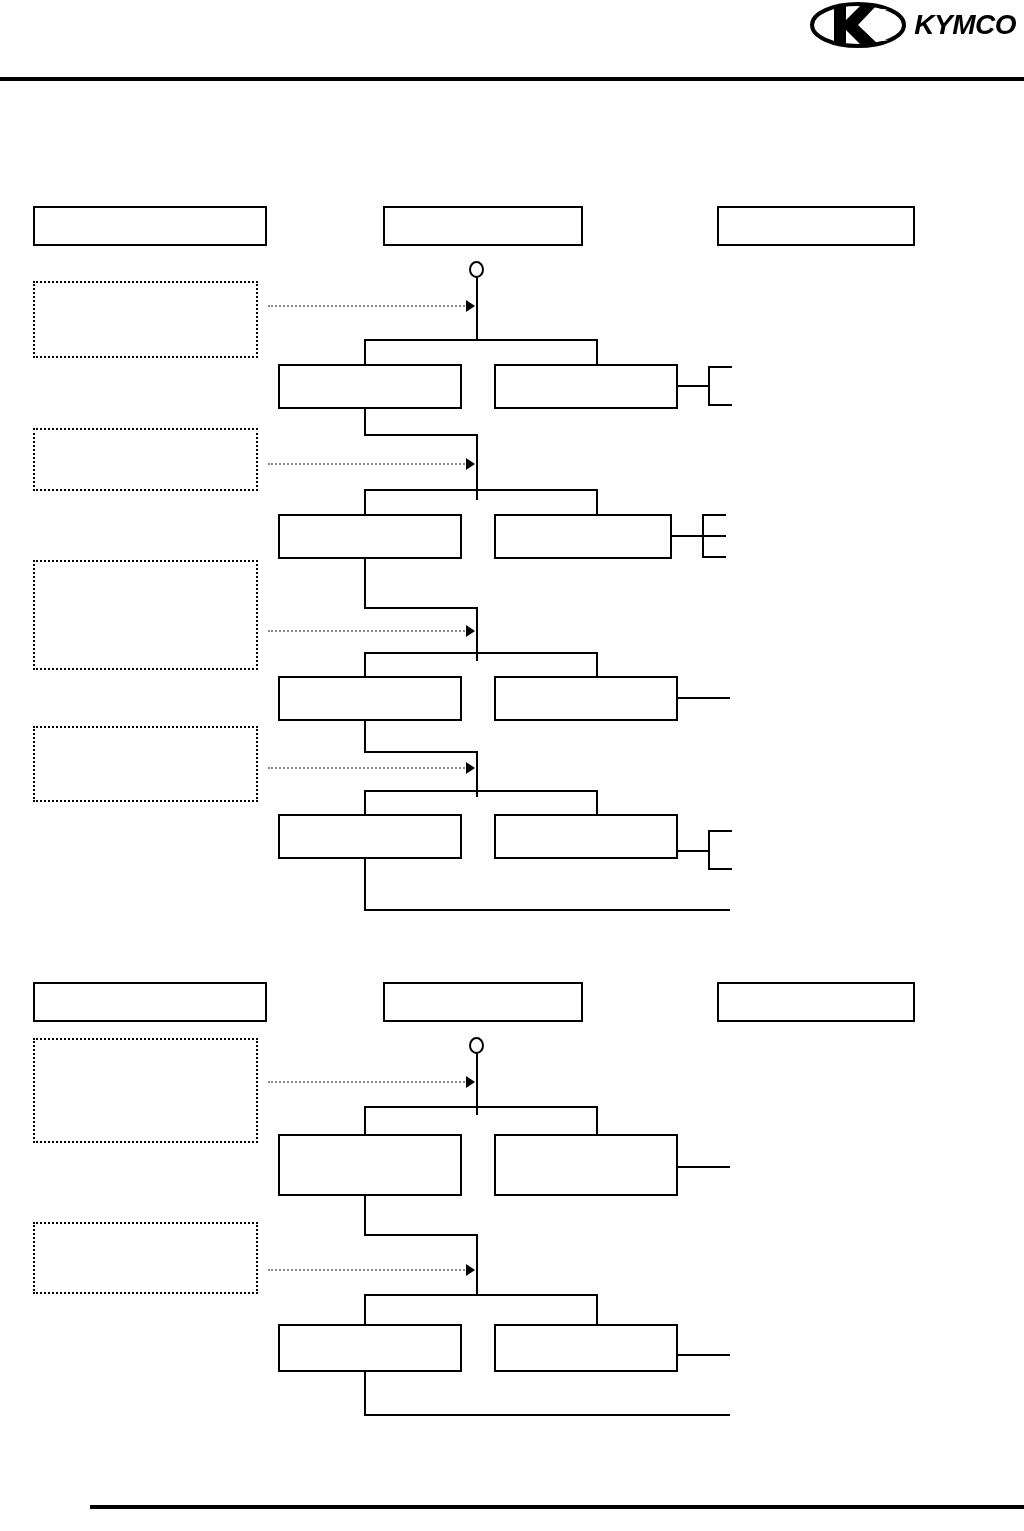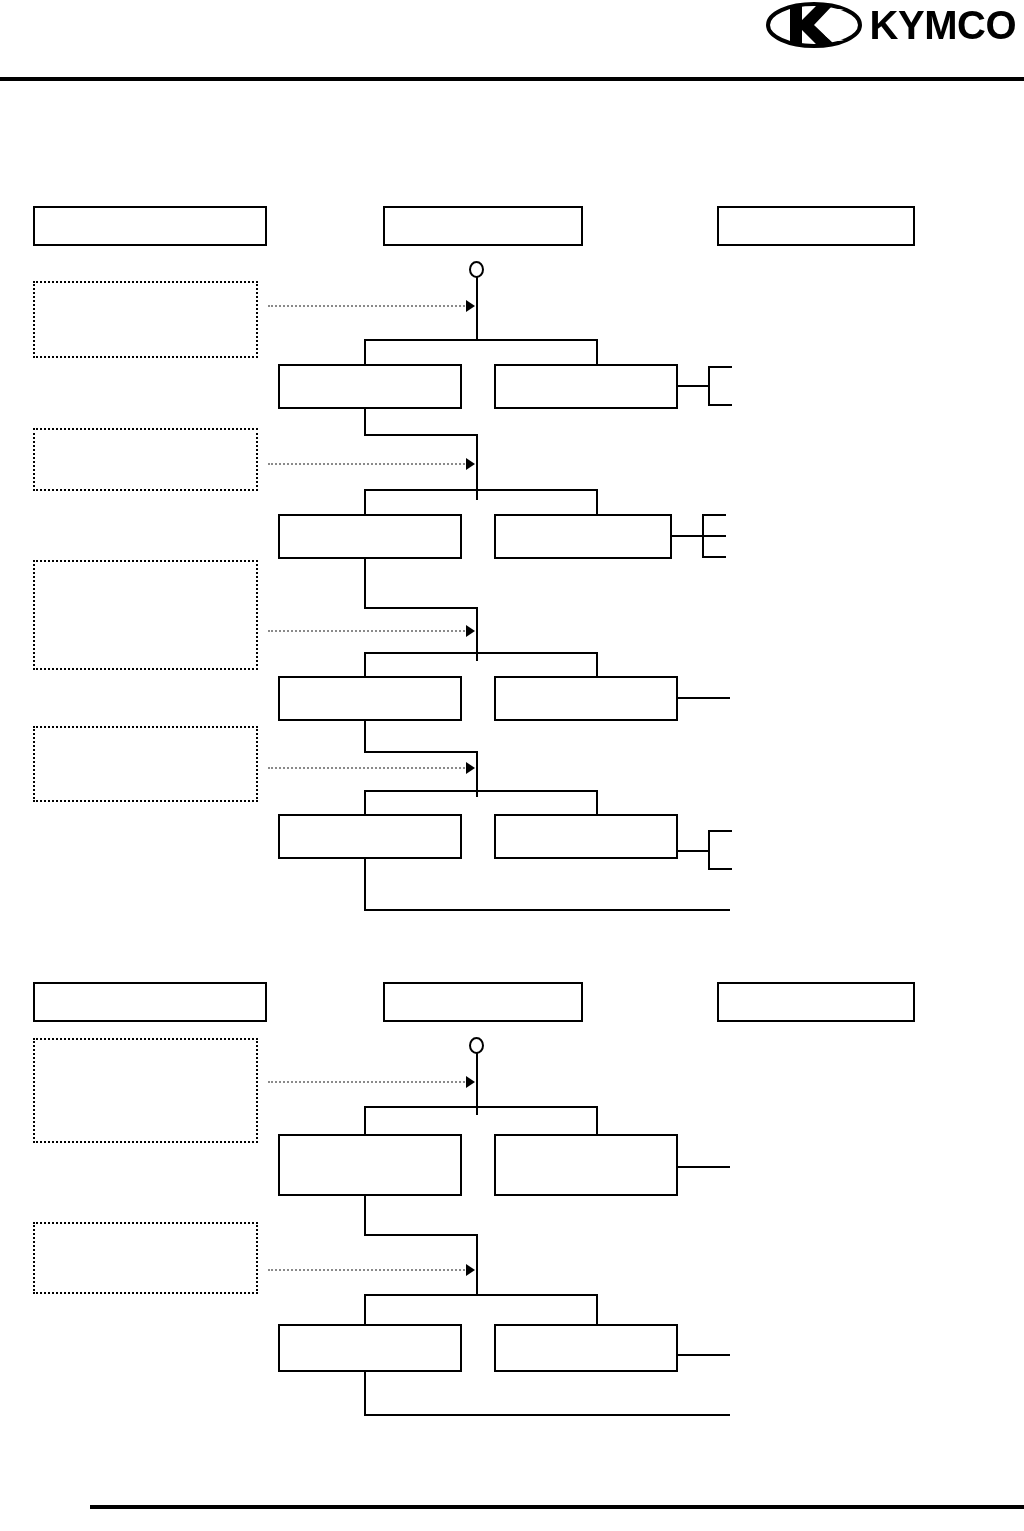--- a/index.html
+++ b/index.html
@@ -22,25 +22,26 @@
     position:absolute;
     right:8px;
     top:2px;
     height:46px;
     display:flex;
     align-items:center;
     gap:8px;
   }
   #brand-mark{ display:block; }
   #brand-word{
-    font-size:40px;
+    font-size:28px;
     font-weight:bold;
     letter-spacing:-0.5px;
     line-height:1;
     font-family:"Liberation Sans", sans-serif;
+    font-style:italic;
   }
   .rule{
     position:absolute;
     left:0;
     background:#000;
   }
   #header-rule{ left:0; top:77px; width:1024px; height:4px; }
   #footer-rule{ left:90px; top:1505px; width:934px; height:4px; }
 
   

